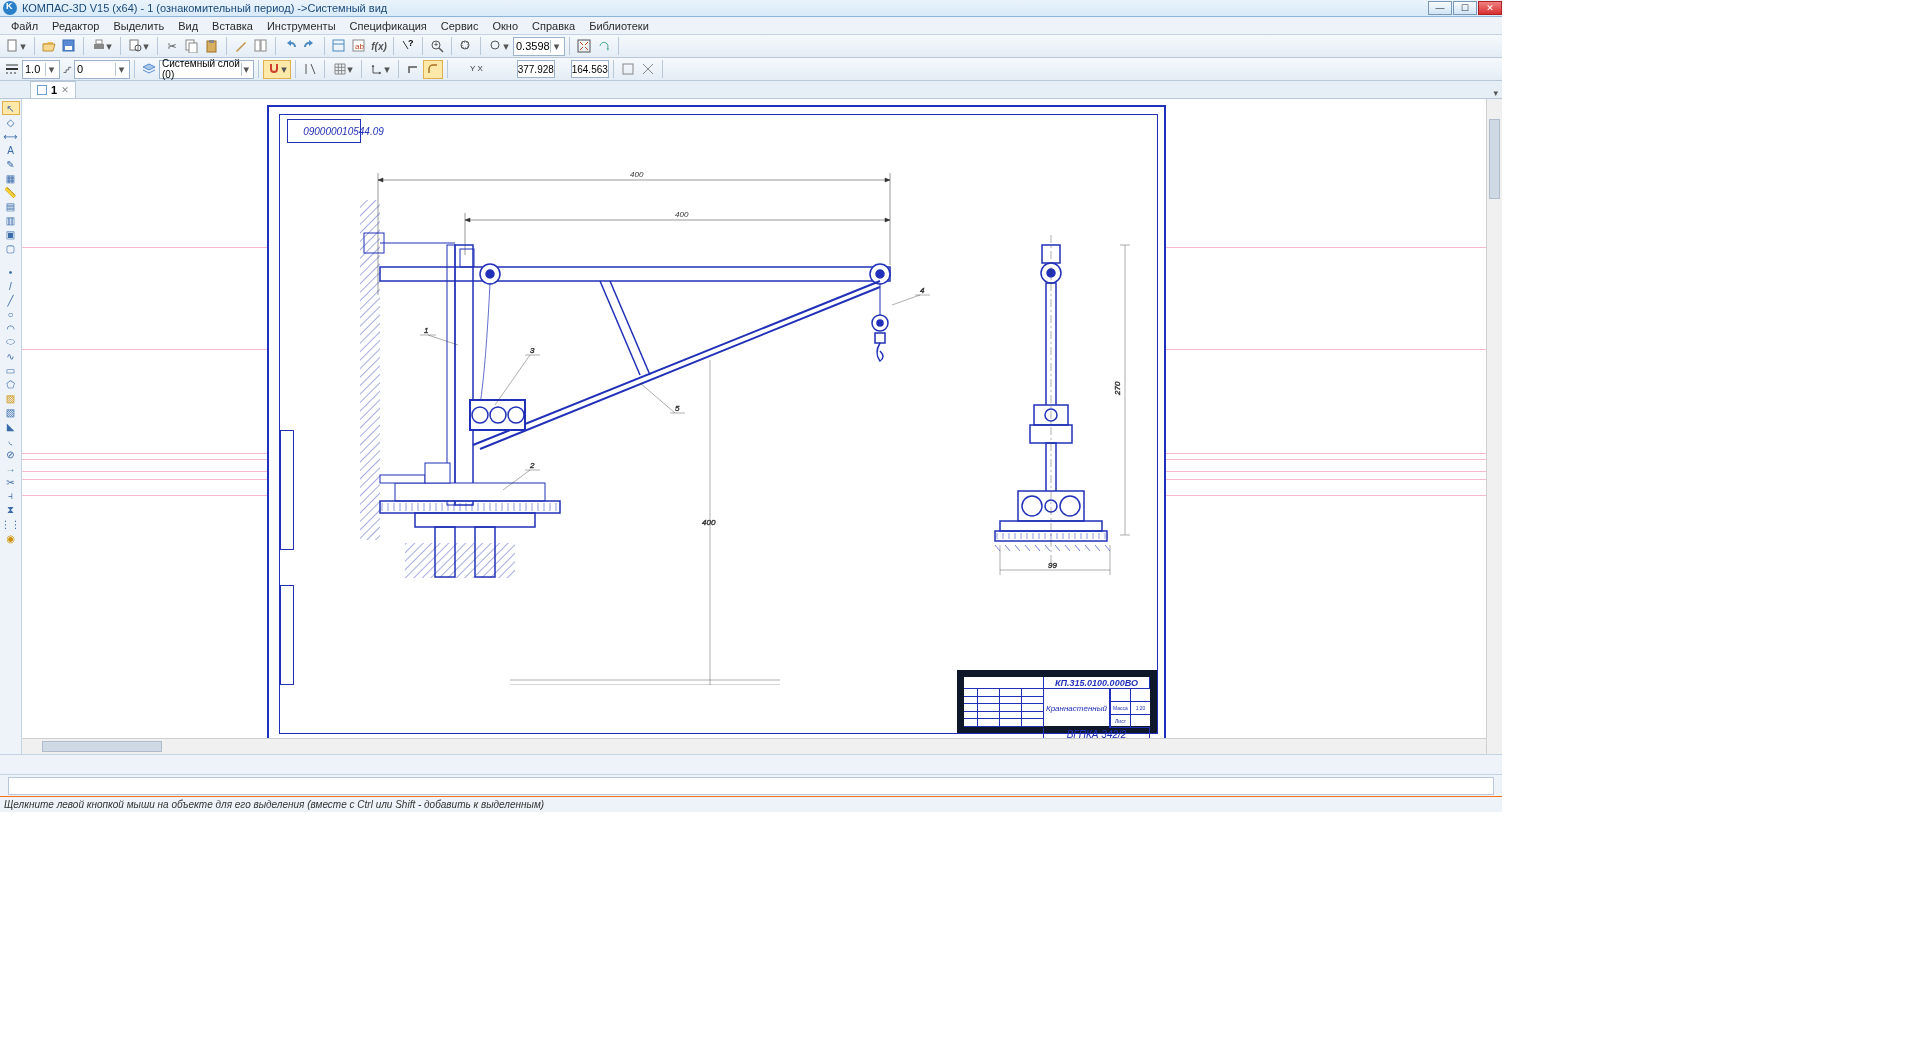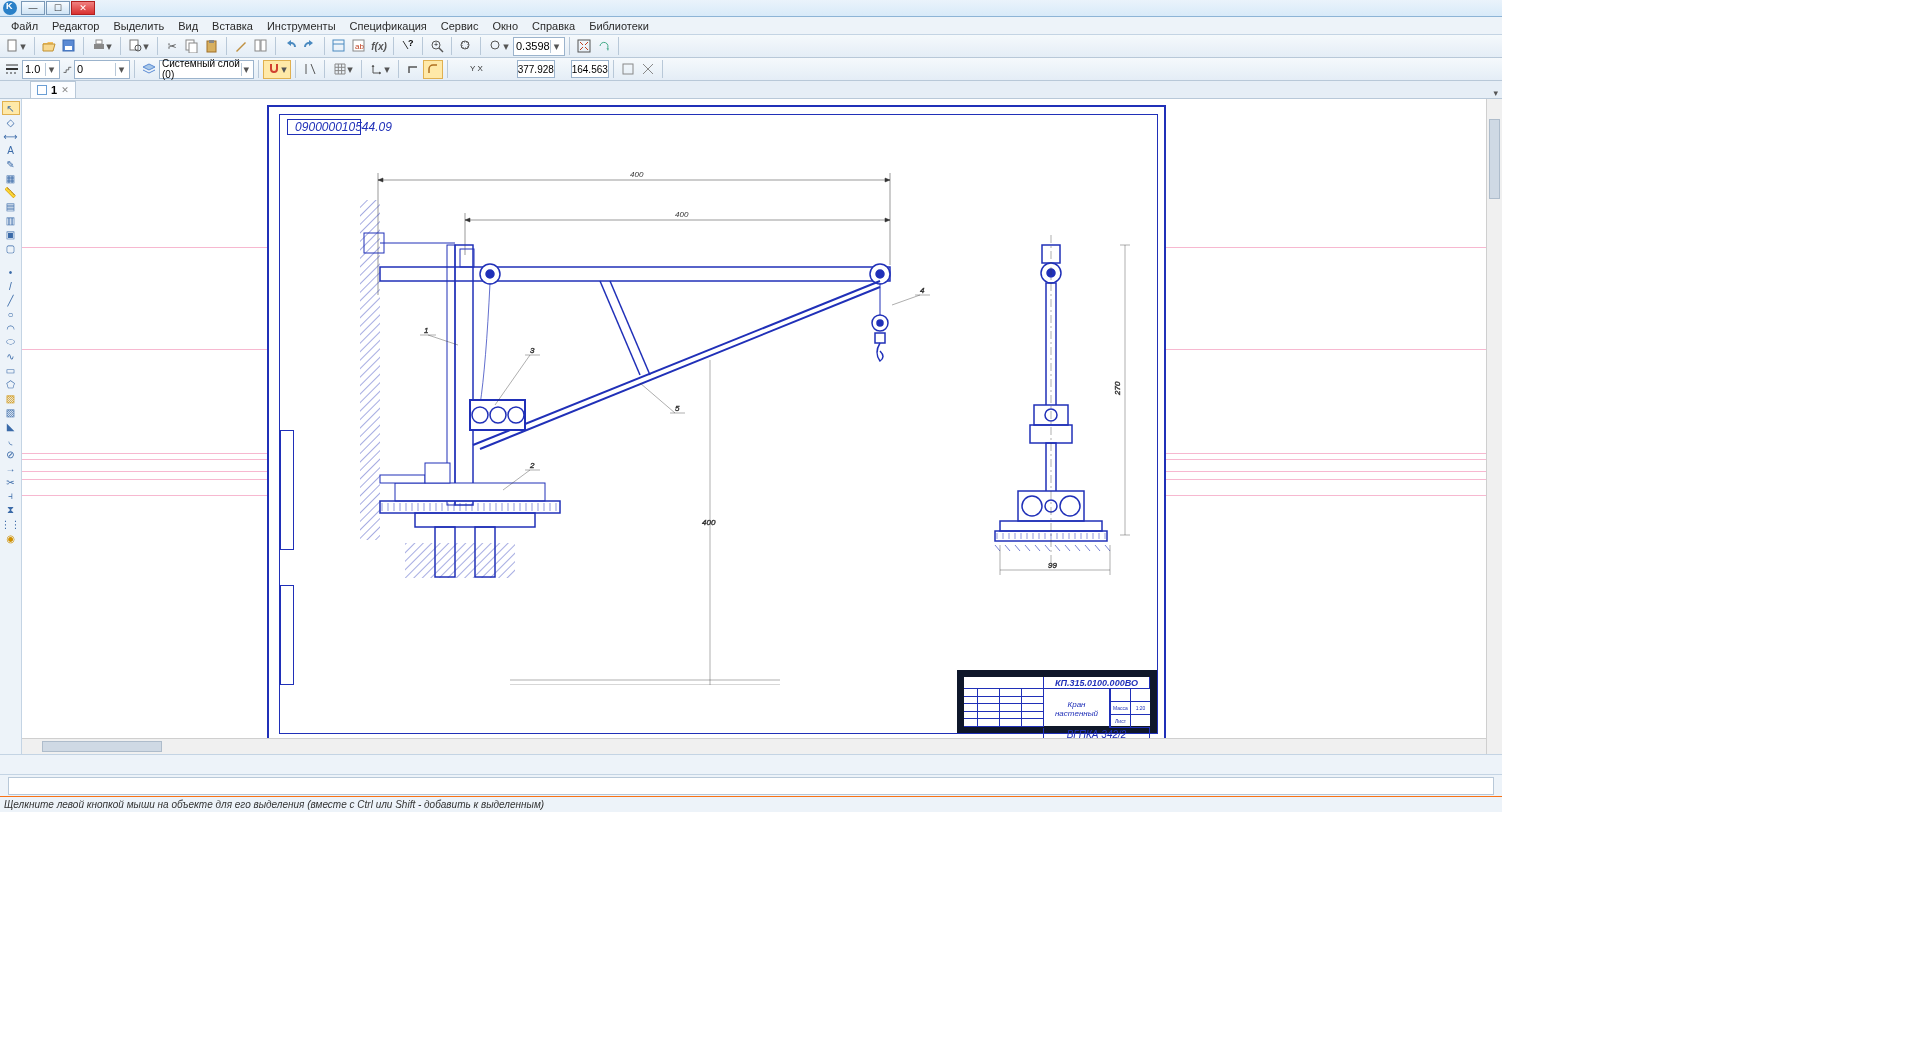--- a/index.html
+++ b/index.html
@@ -51,30 +51,30 @@
   .scroll-h { position:absolute; left:0; right:16px; bottom:0; height:16px; background:#f0f0f0; border-top:1px solid #cfcfcf; }
   .scroll-h .thumb { position:absolute; top:2px; bottom:2px; left:20px; width:120px; background:#cfd9e4; border:1px solid #aebccb; }
   .canvas { position:absolute; left:0; right:16px; top:0; bottom:16px; background:#fff; }
 
   
   .guide-h { position:absolute; left:0; right:0; height:1px; background:#f7b8d0; }
 
   
   .sheet { position:absolute; left:245px; top:6px; width:899px; height:638px; border:2px solid #2030b8; background:#fff; }
   .sheet-inner { position:absolute; left:10px; right:6px; top:7px; bottom:7px; border:1px solid #2030b8; }
-  .drgno { position:absolute; left:7px; top:4px; width:74px; height:16px; border:1px solid #2030b8; font-size:12px; font-style:italic; color:#2030b8; display:flex; align-items:center; justify-content:center;padding-left:39px; }
+  .drgno { position:absolute; left:7px; top:4px; width:74px; height:24px; border:1px solid #2030b8; font-size:10px; font-style:italic; color:#2030b8; display:flex; align-items:center; justify-content:center;padding-left:39px; }
 
   
   .titleblock { position:absolute; right:0; bottom:0; width:200px; height:63px; border:7px solid #0f172a; font-size:7px; color:#2030b8; }
   .titleblock .row { border-bottom:1px solid #2030b8; display:flex; height:12px; }
   .titleblock .cell { border-right:1px solid #2030b8; display:flex; align-items:center; justify-content:center; font-style:italic; }
   .titleblock .main { height:39px; display:flex; }
   .titleblock .left-grid { width:80px; display:grid; grid-template-columns: 14px 22px 22px 22px; grid-template-rows: repeat(5,7.6px); }
   .titleblock .left-grid div { border-right:1px solid #2030b8; border-bottom:1px solid #2030b8; font-size:5px; display:flex; align-items:center; justify-content:center; }
-  .titleblock .mid { flex:1; border-right:1px solid #2030b8; display:flex; flex-direction:column; align-items:center; justify-content:center; font-size:8px; font-style:italic; }
+  .titleblock .mid { flex:1; border-right:1px solid #2030b8; display:flex; align-items:center; justify-content:center; font-size:8px; font-style:italic; }
   .titleblock .rt { width:40px; display:grid; grid-template-columns:1fr 1fr; grid-template-rows:repeat(3,13px); }
   .titleblock .rt div { border-left:1px solid #2030b8; border-bottom:1px solid #2030b8; font-size:5px; display:flex; align-items:center; justify-content:center; }
 
   
   .leftstrip { position:absolute; left:0; top:315px; width:14px; height:120px; border:1px solid #2030b8; }
   .leftstrip2 { position:absolute; left:0; top:470px; width:14px; height:100px; border:1px solid #2030b8; }
 
   
   .crane-svg { position:absolute; left:40px; top:30px; width:820px; height:540px; }
 
@@ -84,20 +84,21 @@
   .bottom-panel .editbox { flex:1; height:18px; border:1px solid #b8c8d8; background:#fff; margin:0 4px; }
 
   
   .statusbar { height:16px; background:#edf3f9; border-top:1px solid #f97316; font-size:10px; color:#333; display:flex; align-items:center; padding:0 4px;font-style:italic; }
 </style>
 </head>
 <body>
 
 <div class="titlebar">
   <span class="icon"></span>
+  <span class="title">КОМПАС-3D V15 (x64) - 1 (ознакомительный период) -&gt;Системный вид</span>
   <span class="winbtn">—</span>
   <span class="winbtn">☐</span>
   <span class="winbtn close">✕</span>
 </div>
 
 <div class="menubar">
   <span>Файл</span>
   <span>Редактор</span>
   <span>Выделить</span>
   <span>Вид</span>

